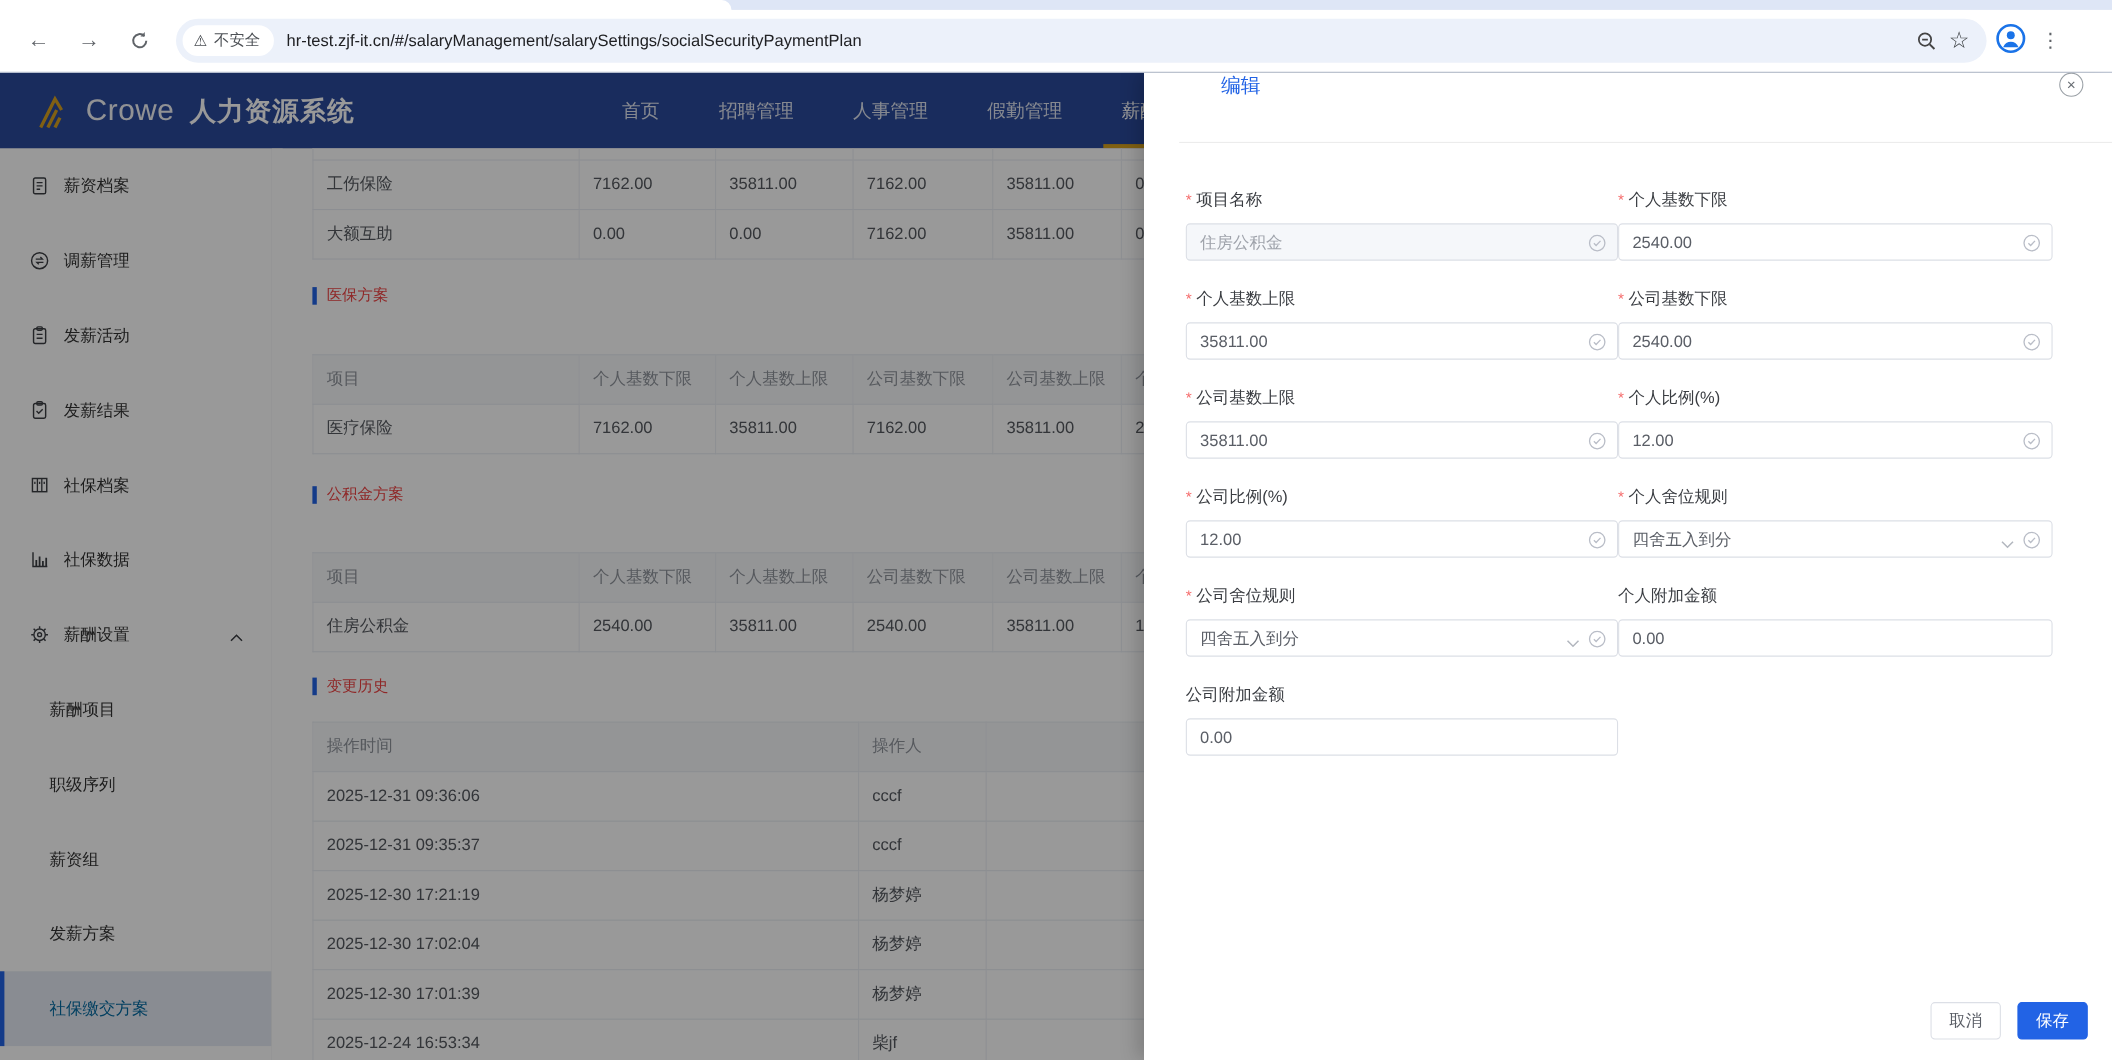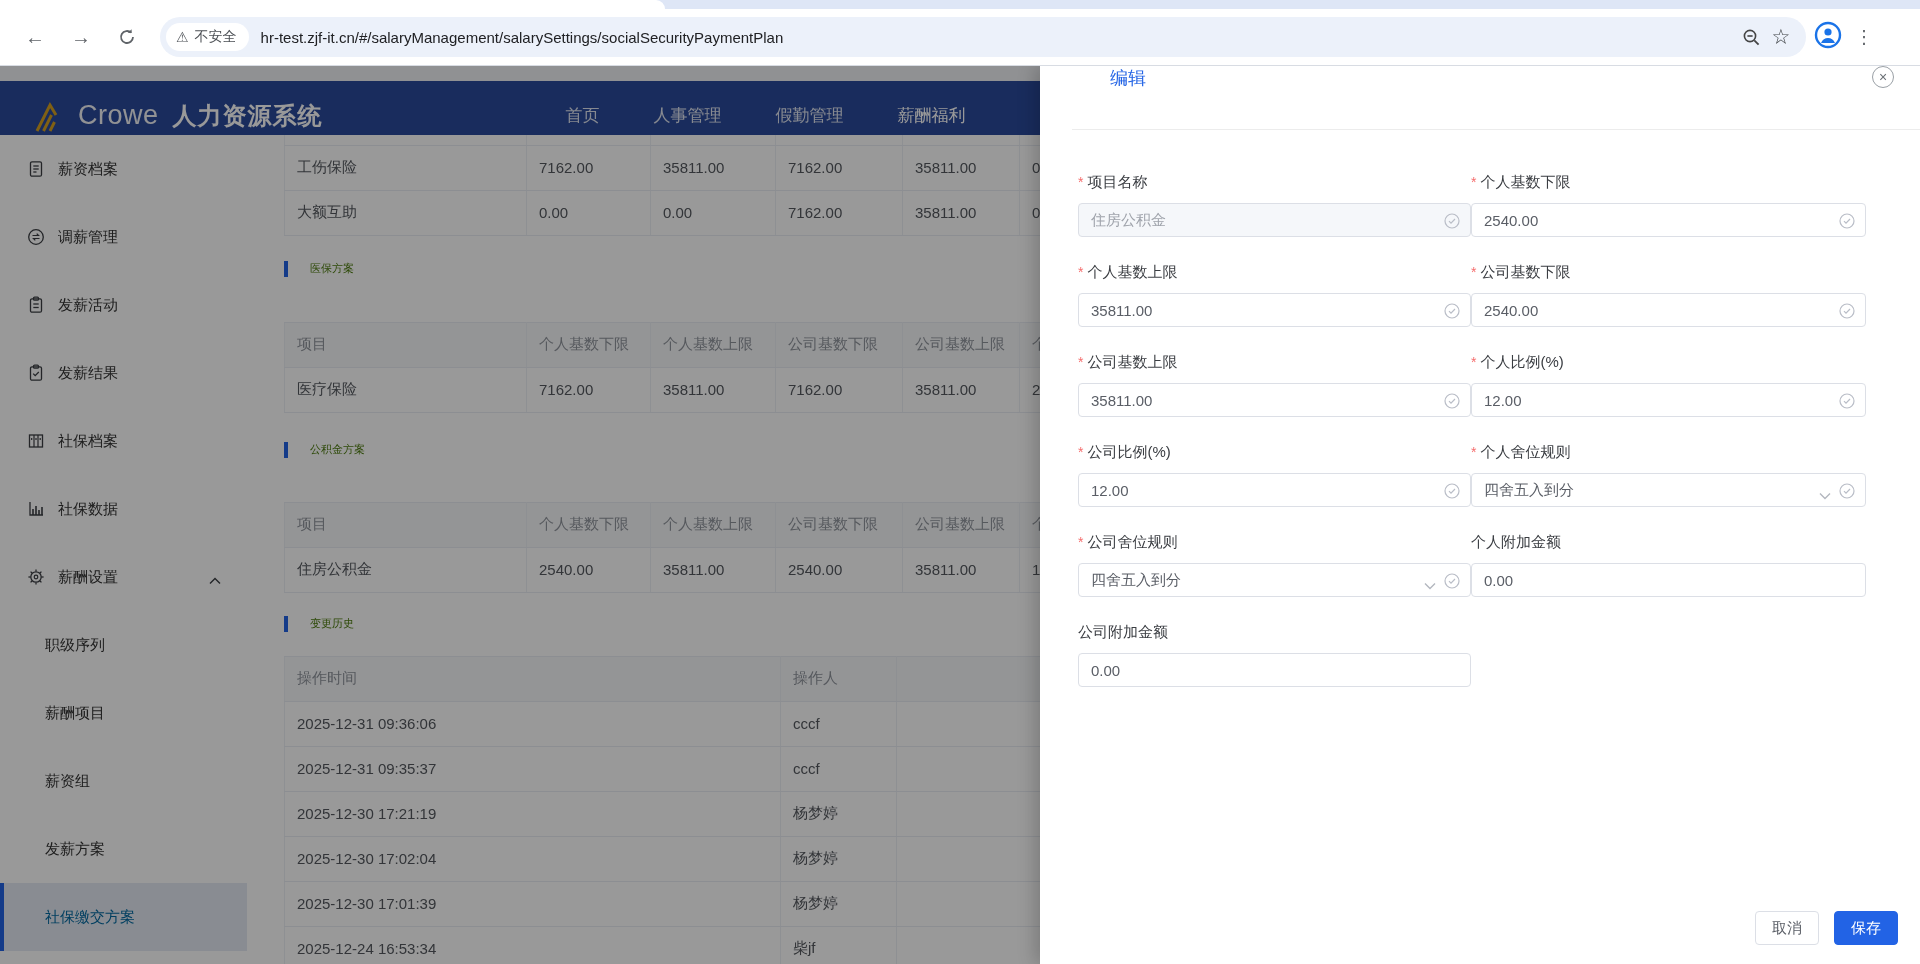--- a/index.html
+++ b/index.html
@@ -19,21 +19,21 @@
     padding:0 12px 0 10px; color:#4d5156; font-size:14px; }
   .warn { font-size:14px; color:#4d5156; }
   .url { margin-left:12px; font-size:15px; color:#202124; flex:1; white-space:nowrap; overflow:hidden; }
   .bar-ico { width:30px; height:30px; display:flex; align-items:center; justify-content:center; color:#444; font-size:18px; }
   .chrome-right { display:flex; align-items:center; margin-left:8px; gap:10px; }
   .kebab { font-size:18px; color:#5f6368; width:24px; text-align:center; }
 
   
   .page { position:relative; width:1920px; height:898px; background:#f0f2f5; overflow:hidden; }
 
-  .navbar { position:absolute; left:0; top:15px; width:1920px; height:69px; background:#2b4a9b;
+  .navbar { position:absolute; left:0; top:0; width:1920px; height:69px; background:#2b4a9b;
     display:flex; align-items:center; }
   .logo-wrap { display:flex; align-items:center; margin-left:34px; }
   .brand { color:#f2f3f7; font-size:27px; letter-spacing:.5px; margin-left:14px; }
   .app-title { color:#ffffff; font-size:24px; font-weight:bold; margin-left:14px; letter-spacing:1px; }
   .main-nav { display:flex; align-items:center; height:100%; margin-left:216px; }
   .nav-item { position:relative; height:100%; display:flex; align-items:center; padding:0 27px;
     color:#dfe4f0; font-size:17px; cursor:pointer; white-space:nowrap; }
   .nav-item.active { color:#fff; }
   .nav-underline { position:absolute; left:10px; right:10px; bottom:0; height:4px; background:#d6a01d; }
 
@@ -48,21 +48,21 @@
   .menu li.sub.active::before { content:""; position:absolute; left:0; top:0; bottom:0; width:4px; background:#2263e5; }
   .menu li.sub.active .m-label { color:#0369a1; }
 
   .content { position:absolute; left:247px; top:69px; width:1673px; height:829px; background:#fff;
     overflow:hidden; padding-left:37px; }
   .vscroll { position:absolute; left:247px; top:69px; width:10px; height:829px; background:#ededed; }
   .vscroll .thumb { position:absolute; left:1px; width:8px; top:0; height:300px; background:#c7c7c7; border-radius:4px; }
 
   .sec-title { display:flex; align-items:center; height:22px; }
   .sec-bar { width:4px; height:16px; background:#2263e5; }
-  .sec-text { margin-left:22px; font-size:11px; font-weight:500; color:#4d7c0f; }
+  .sec-text { margin-left:9px; font-size:14px; font-weight:500; color:#ef4444; }
 
   table.tbl { border-collapse:collapse; table-layout:fixed; background:#fff; }
   .tbl th, .tbl td { height:45px; padding:0 12px; font-size:15px; text-align:left; font-weight:normal;
     border-bottom:1px solid #e9edf3; border-right:1px solid #edf0f5; white-space:nowrap; overflow:hidden; }
   .tbl th { color:#8f949c; background:#f7f8fa; border-top:1px solid #e9edf3; }
   .tbl td { color:#55595f; }
   .tbl tr td:first-child, .tbl tr th:first-child { border-left:1px solid #edf0f5; }
   .cut-top { margin-top:-35px; }
 
   .mask { position:absolute; inset:0; background:rgba(0,0,0,0.40); }
@@ -147,20 +147,23 @@
         <path d="M16 32 L20.5 23" fill="none" stroke="#d5a021" stroke-width="3"></path>
       </svg>
       <span class="brand">Crowe</span>
       <span class="app-title">人力资源系统</span>
     </div>
     <nav class="main-nav">
         <div class="nav-item">
           <span>首页</span>
         </div>
         <div class="nav-item">
+          <span>招聘管理</span>
+        </div>
+        <div class="nav-item">
           <span>人事管理</span>
         </div>
         <div class="nav-item">
           <span>假勤管理</span>
         </div>
         <div class="nav-item active">
           <span>薪酬福利</span>
           <span class="nav-underline"></span>
         </div>
       </nav>
@@ -250,24 +253,24 @@
                 <line x1="5.2" y1="12.8" x2="3.6" y2="14.4"></line>
               </g>
             </svg>
           </span>
           <span class="m-label">薪酬设置</span>
           <span class="m-arrow"><svg width="12" height="8" viewBox="0 0 12 8">
               <path d="M1 6.5 L6 1.5 L11 6.5" fill="none" stroke="#3c3f44" stroke-width="1.4"></path>
             </svg></span>
         </li>
         <li class="sub">
+          <span class="m-label">薪酬项目</span>
+        </li>
+        <li class="sub">
           <span class="m-label">职级序列</span>
-        </li>
-        <li class="sub">
-          <span class="m-label">薪酬项目</span>
         </li>
         <li class="sub">
           <span class="m-label">薪资组</span>
         </li>
         <li class="sub">
           <span class="m-label">发薪方案</span>
         </li>
         <li class="sub active">
           <span class="m-label">社保缴交方案</span>
         </li>

